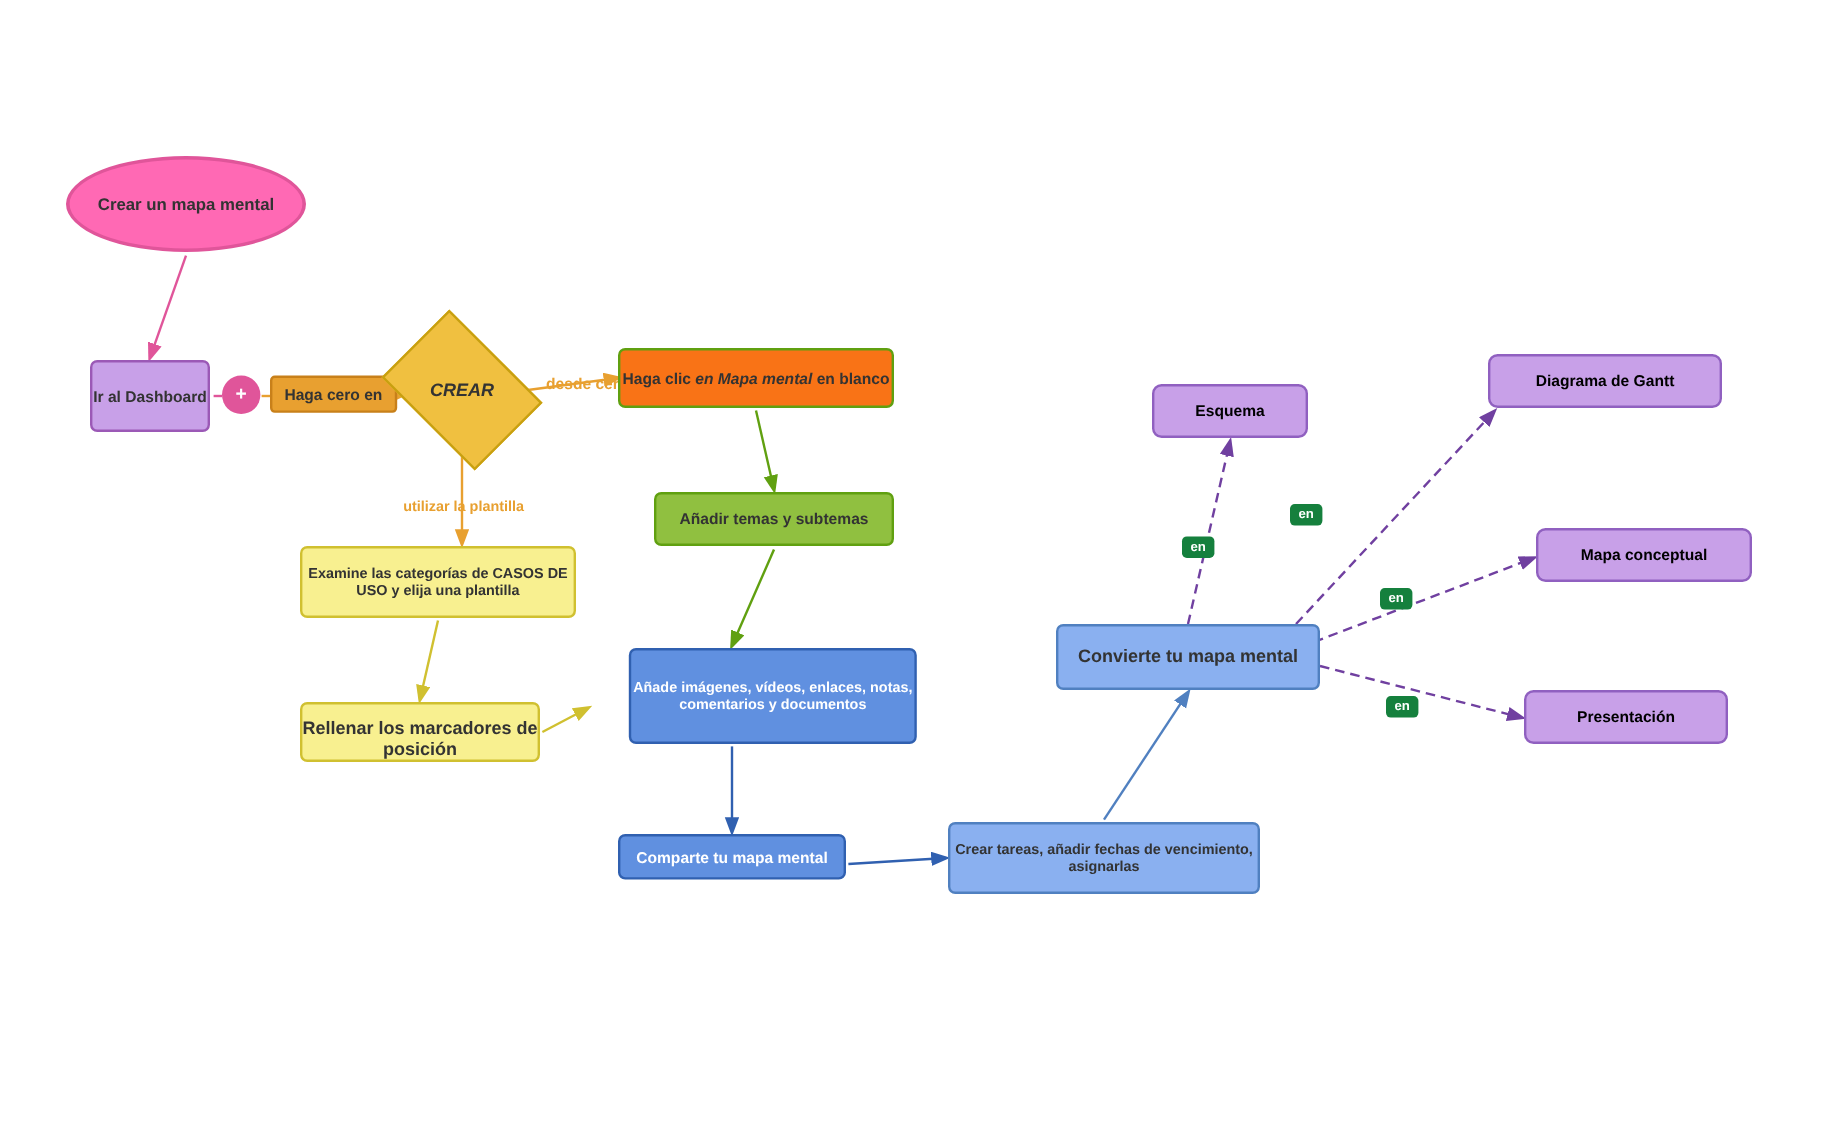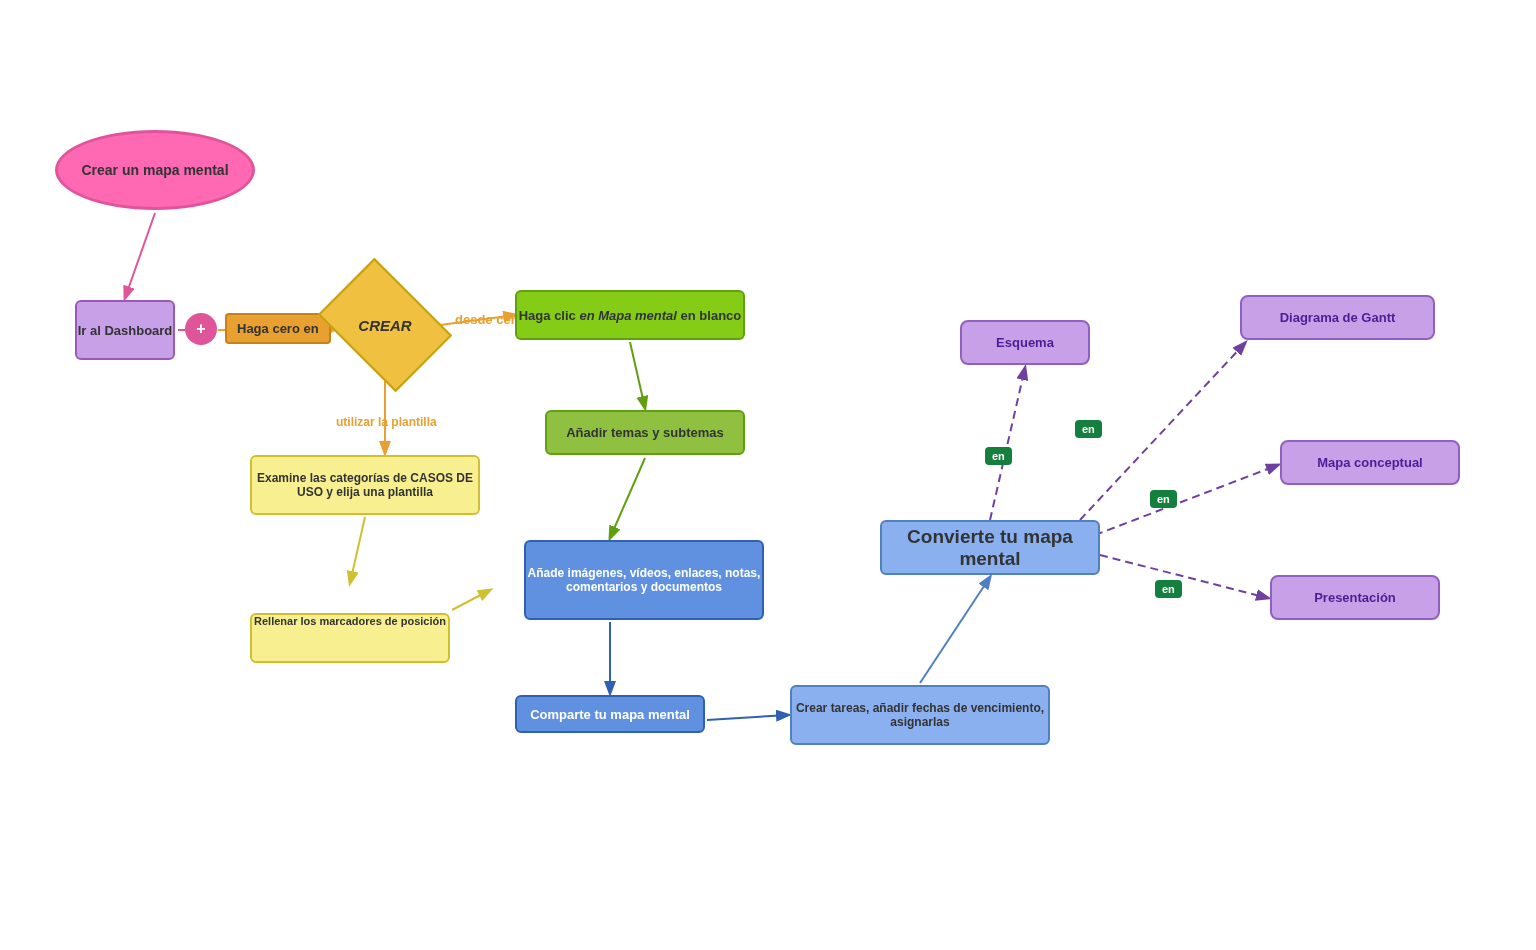--- a/index.html
+++ b/index.html
@@ -119,21 +119,21 @@
       color: #e8a030;
       font-weight: bold;
     }
     
     .node-mapa-blanco {
       position: absolute;
       left: 515px;
       top: 290px;
       width: 230px;
       height: 50px;
-      background: #84cc16;
+      background: #f97316;
       border: 2px solid #60a010;
       border-radius: 6px;
       display: flex;
       align-items: center;
       justify-content: center;
       text-align: center;
       font-weight: bold;
       font-size: 13px;
       color: #333;
     }
@@ -186,27 +186,26 @@
     .node-rellenar {
       position: absolute;
       left: 250px;
       top: 585px;
       width: 200px;
       height: 50px;
       background: #f8f090;
       border: 2px solid #d0c030;
       border-radius: 6px;
       display: flex;
-      align-items: flex-start;
-      justify-content: center;
-      text-align: center;
-      font-weight: bold;
-      font-size: 11px;
-      color: #333;
-      margin-top: 28px;
+      align-items: flex-end;
+      justify-content: center;
+      text-align: center;
+      font-weight: bold;
+      font-size: 15px;
+      color: #333;
     }
     
     .node-anade {
       position: absolute;
       left: 490px;
       top: 540px;
       width: 240px;
       height: 80px;
       background: #6090e0;
       border: 2px solid #3060b0;
@@ -264,36 +263,36 @@
       width: 220px;
       height: 55px;
       background: #8ab0f0;
       border: 2px solid #5080c0;
       border-radius: 6px;
       display: flex;
       align-items: center;
       justify-content: center;
       text-align: center;
       font-weight: bold;
-      font-size: 19px;
+      font-size: 15px;
       color: #333;
     }
     
     .node-purple {
       position: absolute;
       background: #c8a0e8;
       border: 2px solid #9060c0;
       border-radius: 8px;
       display: flex;
       align-items: center;
       justify-content: center;
       text-align: center;
       font-weight: bold;
       font-size: 13px;
-      color: #4c1d95;
+      color: #000000;
       padding: 8px 14px;
     }
     .node-esquema {
       left: 960px;
       top: 320px;
       width: 130px;
       height: 45px;
     }
     .node-gantt {
       left: 1240px;

